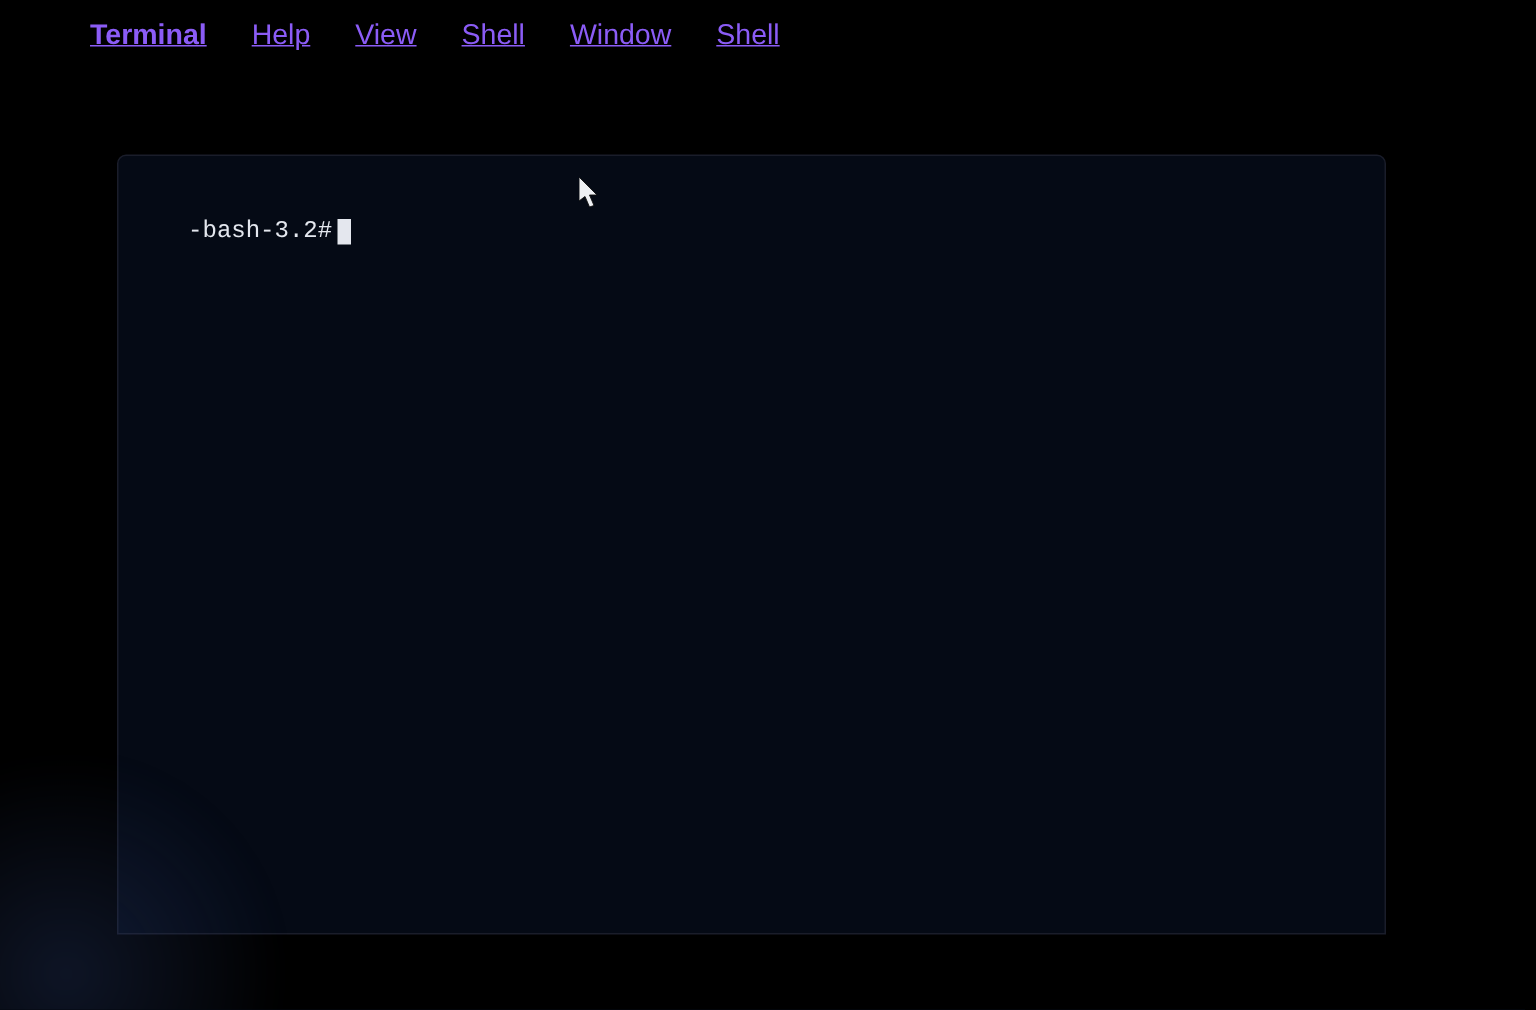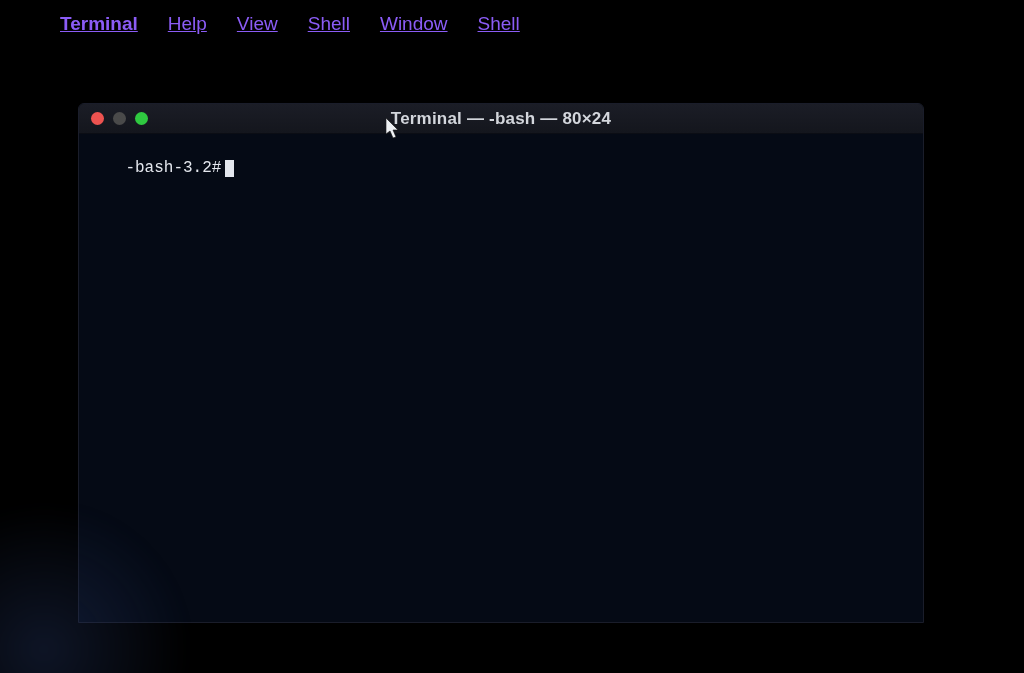--- a/index.html
+++ b/index.html
@@ -76,21 +76,21 @@
       left: 0;
       right: 0;
       text-align: center;
       color: #d3d6dc;
       font-size: 17px;
       font-weight: 600;
       pointer-events: none;
       letter-spacing: 0.2px;
     }
     .terminal-body {
-      padding: 4px 8px;
+      padding: 20px 8px;
       color: #e4e7ee;
       font-family: Menlo, Monaco, "Courier New", monospace;
       font-size: 16px;
       line-height: 20px;
       white-space: pre;
     }
     .prompt-line {
       display: inline-flex;
       align-items: center;
     }
@@ -128,28 +128,20 @@
   <span class="apple-logo"></span>
   <span class="menu-item app-name">Terminal</span>
   <span class="menu-item">Help</span>
   <span class="menu-item">View</span>
   <span class="menu-item">Shell</span>
   <span class="menu-item">Window</span>
   <span class="menu-item">Shell</span>
 </div>
 
 <div class="terminal-window">
-  <div class="titlebar">
-    <div class="traffic-lights">
-      <div class="light close" title="close"></div>
-      <div class="light min" title="minimize"></div>
-      <div class="light max" title="maximize"></div>
-    </div>
-    <div class="window-title">Terminal — -bash — 80×24</div>
-  </div>
   <div class="terminal-body">
     <span class="prompt-line">
       <span>-bash-3.2#</span>
       <span class="cursor-block"></span>
     </span>
   </div>
 </div>
 
 <svg class="mouse-cursor" viewBox="0 0 16 22">
   <path d="M0 0 L0 16 L4 13 L7 20 L10 19 L7 12 L12 12 Z" fill="currentColor" stroke="#111" stroke-width="0.6"></path>

